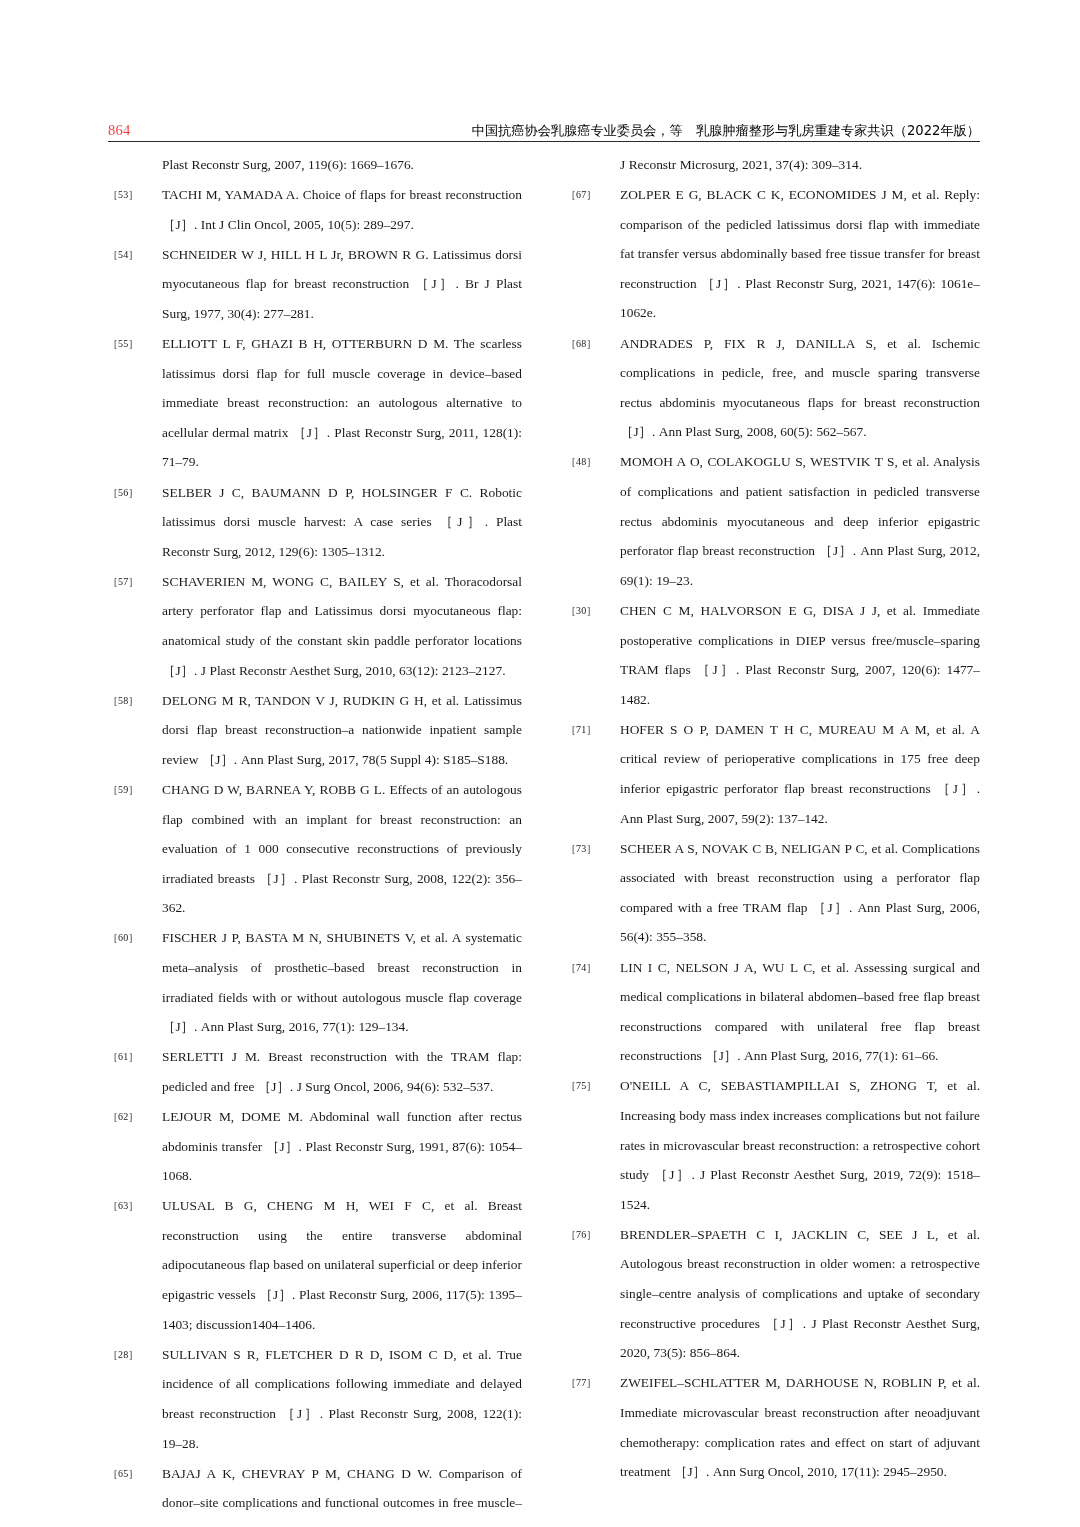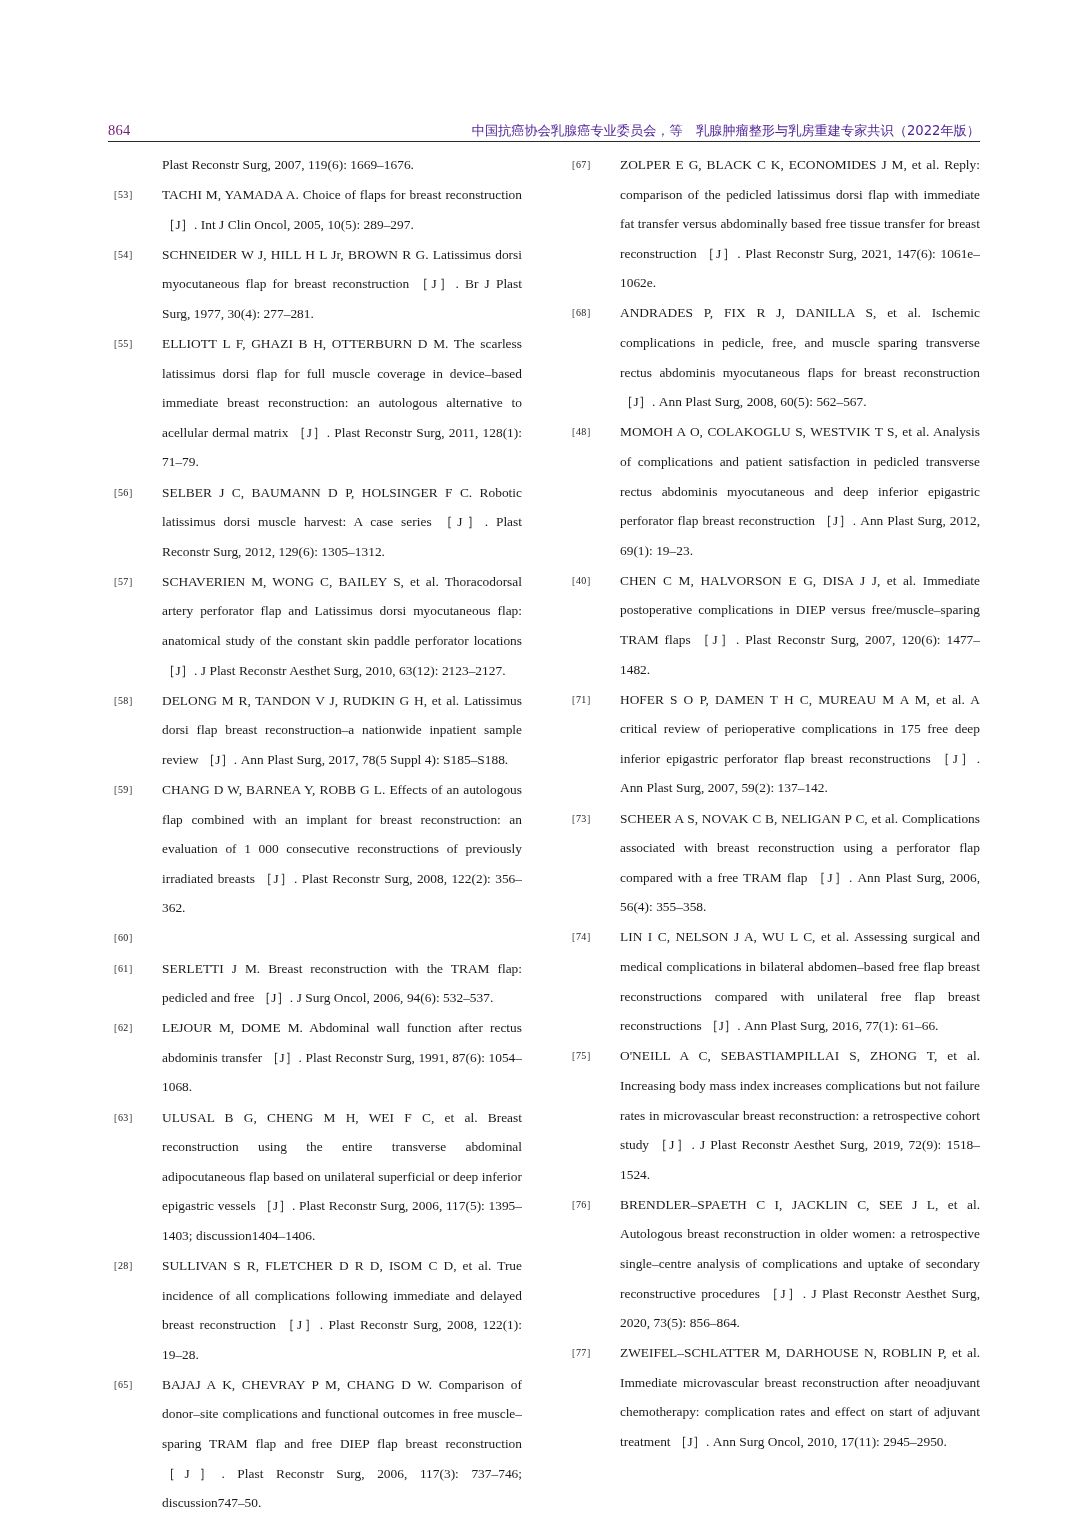--- a/index.html
+++ b/index.html
@@ -33,27 +33,27 @@
     display: flex;
     align-items: flex-end;
     justify-content: space-between;
     border-bottom: 1.2px solid #2a2a2a;
     padding-bottom: 4px;
     box-sizing: border-box;
   }
   .folio {
     font-size: 14.5px;
     letter-spacing: 0.2px;
-    color: #701a75;
+    color: #ef4444;
     line-height: 1;
   }
   .runhead {
     font-family: "DejaVu Sans", "Liberation Sans", sans-serif;
     font-size: 13.2px;
-    color: #4c1d95;
+    color: #000000;
     line-height: 1;
     white-space: nowrap;
   }
 
   
   .columns {
     position: absolute;
     left: 108px;
     top: 150px;
     width: 872px;
@@ -133,20 +133,21 @@
           <div class="ref">
             <div class="ref-num">［58］</div>
             <div class="ref-body">DELONG M R, TANDON V J, RUDKIN G H, et al. Latissimus dorsi flap breast reconstruction–a nationwide inpatient sample review ［J］. Ann Plast Surg, 2017, 78(5 Suppl 4): S185–S188.</div>
           </div>
           <div class="ref">
             <div class="ref-num">［59］</div>
             <div class="ref-body">CHANG D W, BARNEA Y, ROBB G L. Effects of an autologous flap combined with an implant for breast reconstruction: an evaluation of 1 000 consecutive reconstructions of previously irradiated breasts ［J］. Plast Reconstr Surg, 2008, 122(2): 356–362.</div>
           </div>
           <div class="ref">
             <div class="ref-num">［60］</div>
+            <div class="ref-body">FISCHER J P, BASTA M N, SHUBINETS V, et al. A systematic meta–analysis of prosthetic–based breast reconstruction in irradiated fields with or without autologous muscle flap coverage ［J］. Ann Plast Surg, 2016, 77(1): 129–134.</div>
           </div>
           <div class="ref">
             <div class="ref-num">［61］</div>
             <div class="ref-body">SERLETTI J M. Breast reconstruction with the TRAM flap: pedicled and free ［J］. J Surg Oncol, 2006, 94(6): 532–537.</div>
           </div>
           <div class="ref">
             <div class="ref-num">［62］</div>
             <div class="ref-body">LEJOUR M, DOME M. Abdominal wall function after rectus abdominis transfer ［J］. Plast Reconstr Surg, 1991, 87(6): 1054–1068.</div>
           </div>
           <div class="ref">
@@ -158,35 +159,39 @@
             <div class="ref-body">SULLIVAN S R, FLETCHER D R D, ISOM C D, et al. True incidence of all complications following immediate and delayed breast reconstruction ［J］. Plast Reconstr Surg, 2008, 122(1): 19–28.</div>
           </div>
           <div class="ref">
             <div class="ref-num">［65］</div>
             <div class="ref-body">BAJAJ A K, CHEVRAY P M, CHANG D W. Comparison of donor–site complications and functional outcomes in free muscle–sparing TRAM flap and free DIEP flap breast reconstruction ［J］. Plast Reconstr Surg, 2006, 117(3): 737–746; discussion747–50.</div>
           </div>
         </div>
     </div>
 
     <div class="column">
+      <div class="ref cont">
+        <div class="ref-num"></div>
+        <div class="ref-body">J Reconstr Microsurg, 2021, 37(4): 309–314.</div>
+      </div>
       <div class="ref-list-right">
           <div class="ref">
             <div class="ref-num">［67］</div>
             <div class="ref-body">ZOLPER E G, BLACK C K, ECONOMIDES J M, et al. Reply: comparison of the pedicled latissimus dorsi flap with immediate fat transfer versus abdominally based free tissue transfer for breast reconstruction ［J］. Plast Reconstr Surg, 2021, 147(6): 1061e–1062e.</div>
           </div>
           <div class="ref">
             <div class="ref-num">［68］</div>
             <div class="ref-body">ANDRADES P, FIX R J, DANILLA S, et al. Ischemic complications in pedicle, free, and muscle sparing transverse rectus abdominis myocutaneous flaps for breast reconstruction ［J］. Ann Plast Surg, 2008, 60(5): 562–567.</div>
           </div>
           <div class="ref">
             <div class="ref-num">［48］</div>
             <div class="ref-body">MOMOH A O, COLAKOGLU S, WESTVIK T S, et al. Analysis of complications and patient satisfaction in pedicled transverse rectus abdominis myocutaneous and deep inferior epigastric perforator flap breast reconstruction ［J］. Ann Plast Surg, 2012, 69(1): 19–23.</div>
           </div>
           <div class="ref">
-            <div class="ref-num">［40］</div>
+            <div class="ref-num">［30］</div>
             <div class="ref-body">CHEN C M, HALVORSON E G, DISA J J, et al. Immediate postoperative complications in DIEP versus free/muscle–sparing TRAM flaps ［J］. Plast Reconstr Surg, 2007, 120(6): 1477–1482.</div>
           </div>
           <div class="ref">
             <div class="ref-num">［71］</div>
             <div class="ref-body">HOFER S O P, DAMEN T H C, MUREAU M A M, et al. A critical review of perioperative complications in 175 free deep inferior epigastric perforator flap breast reconstructions ［J］. Ann Plast Surg, 2007, 59(2): 137–142.</div>
           </div>
           <div class="ref">
             <div class="ref-num">［73］</div>
             <div class="ref-body">SCHEER A S, NOVAK C B, NELIGAN P C, et al. Complications associated with breast reconstruction using a perforator flap compared with a free TRAM flap ［J］. Ann Plast Surg, 2006, 56(4): 355–358.</div>
           </div>

